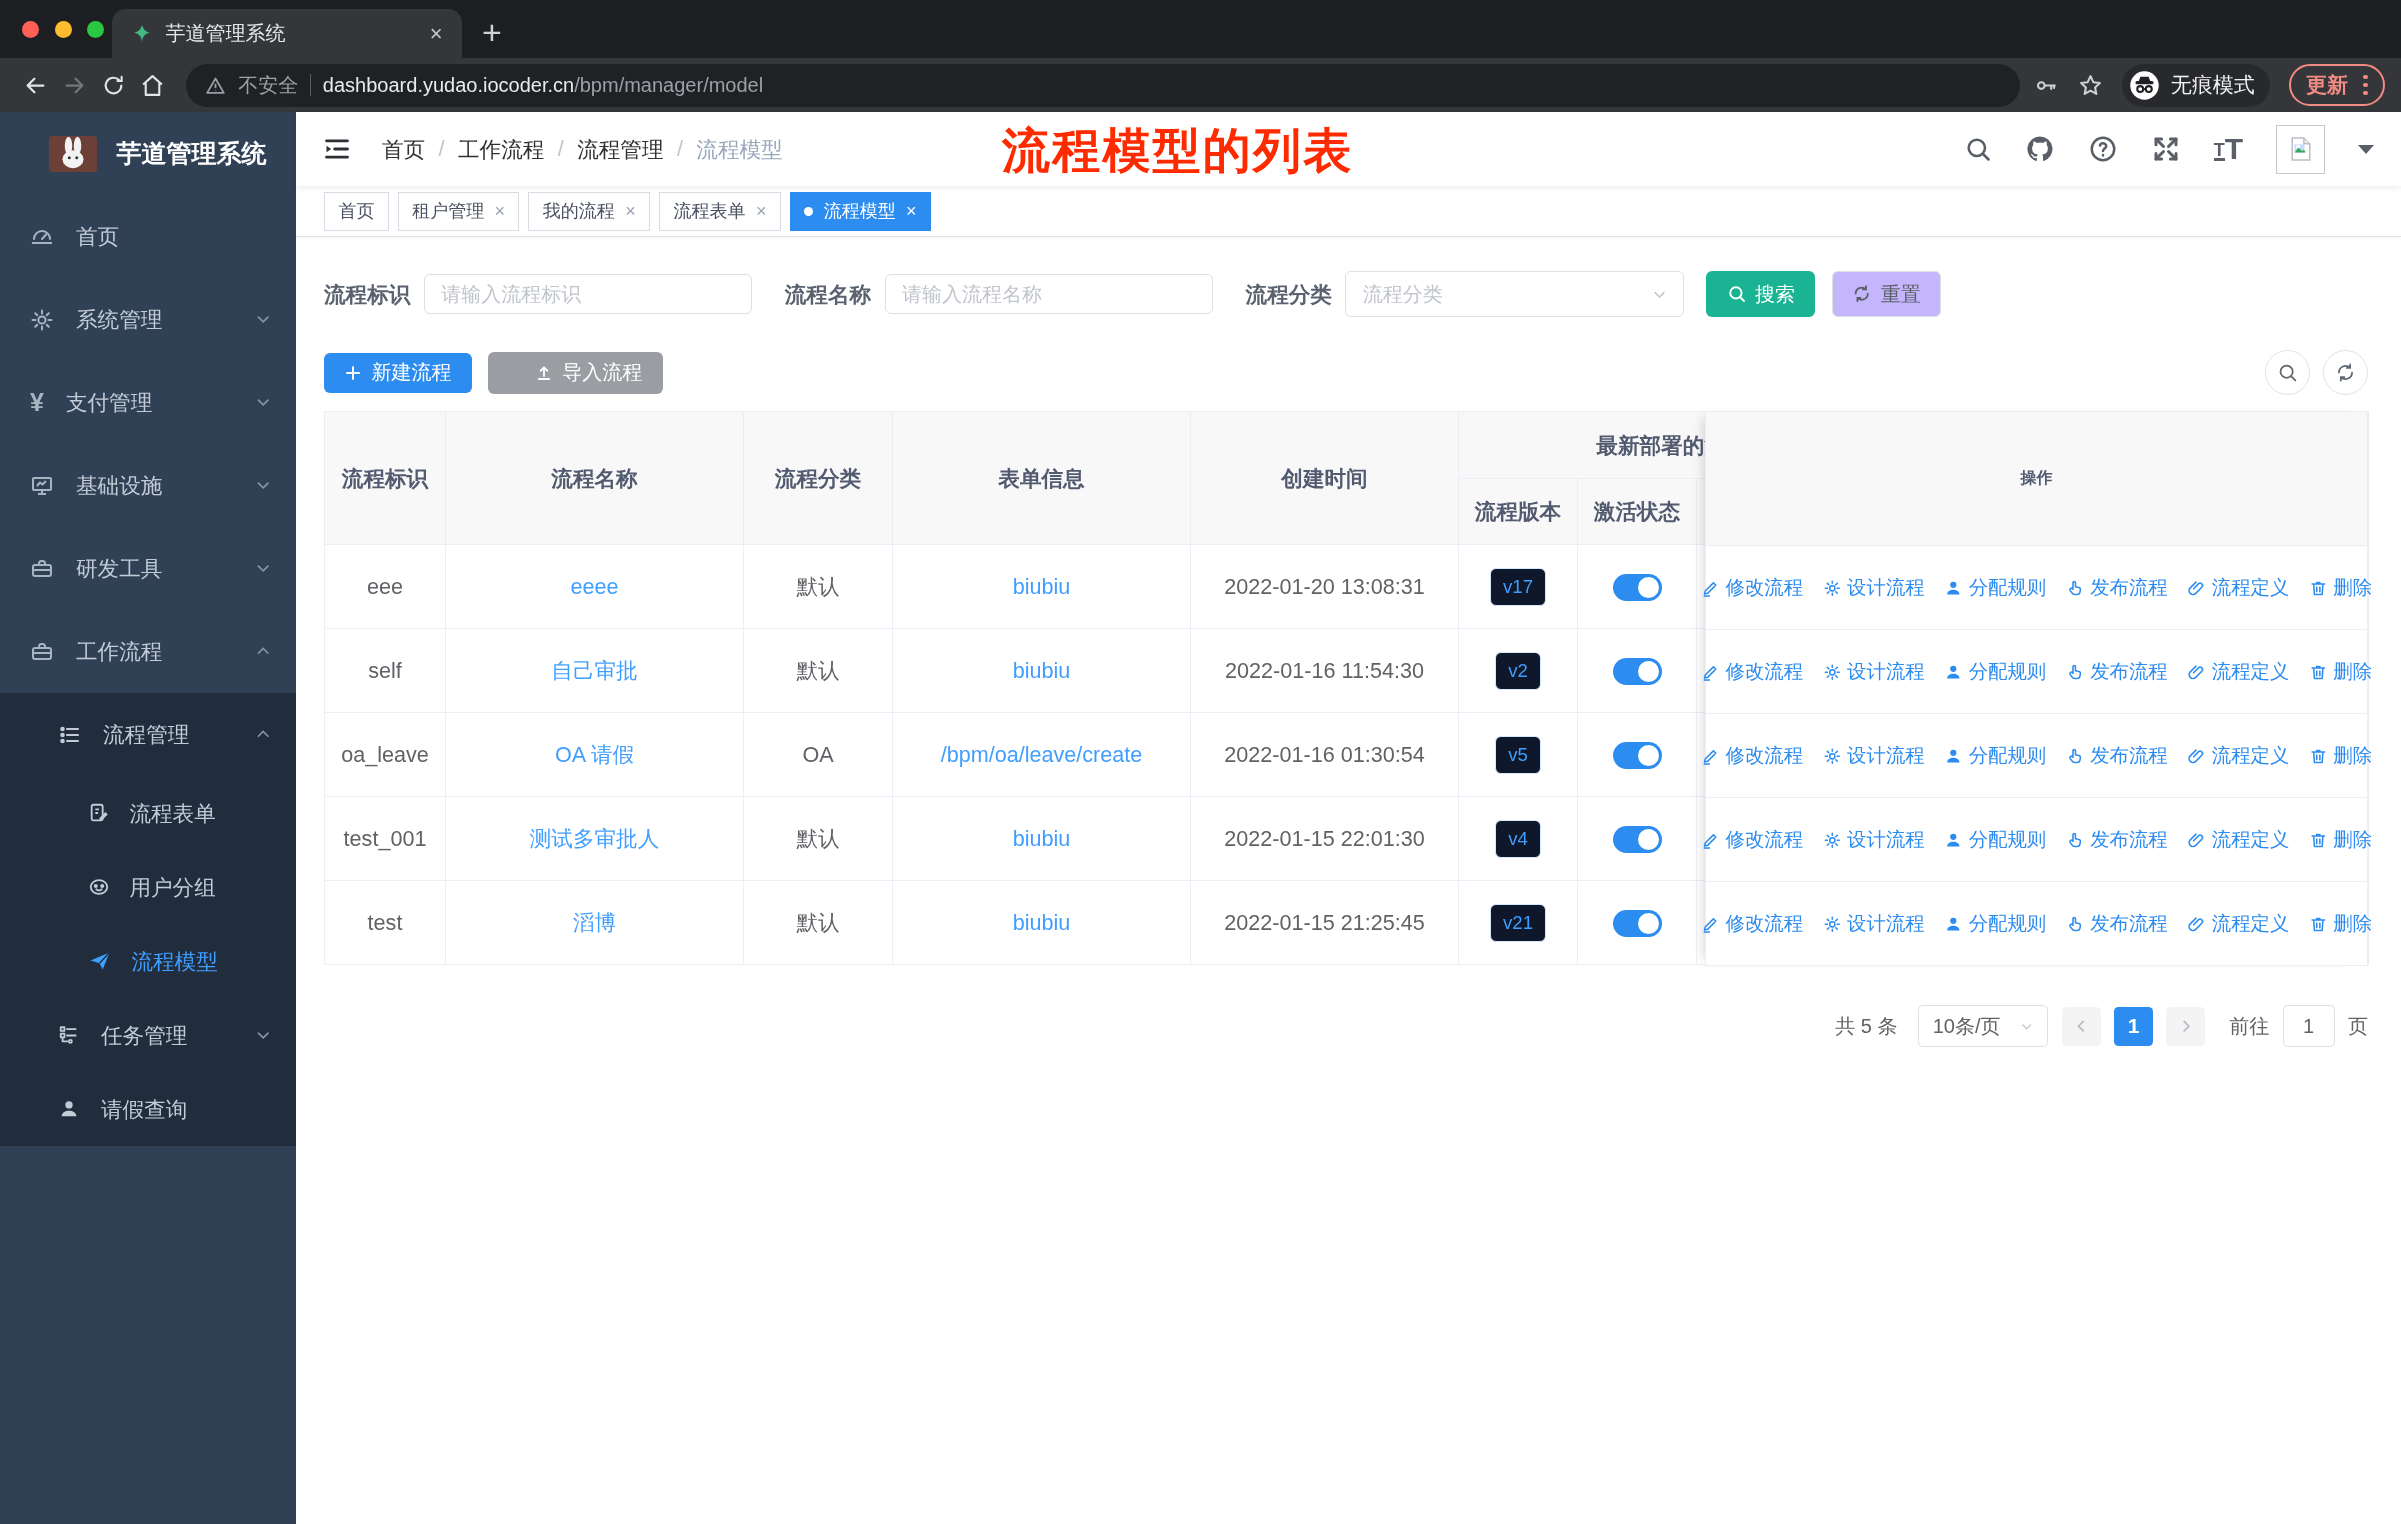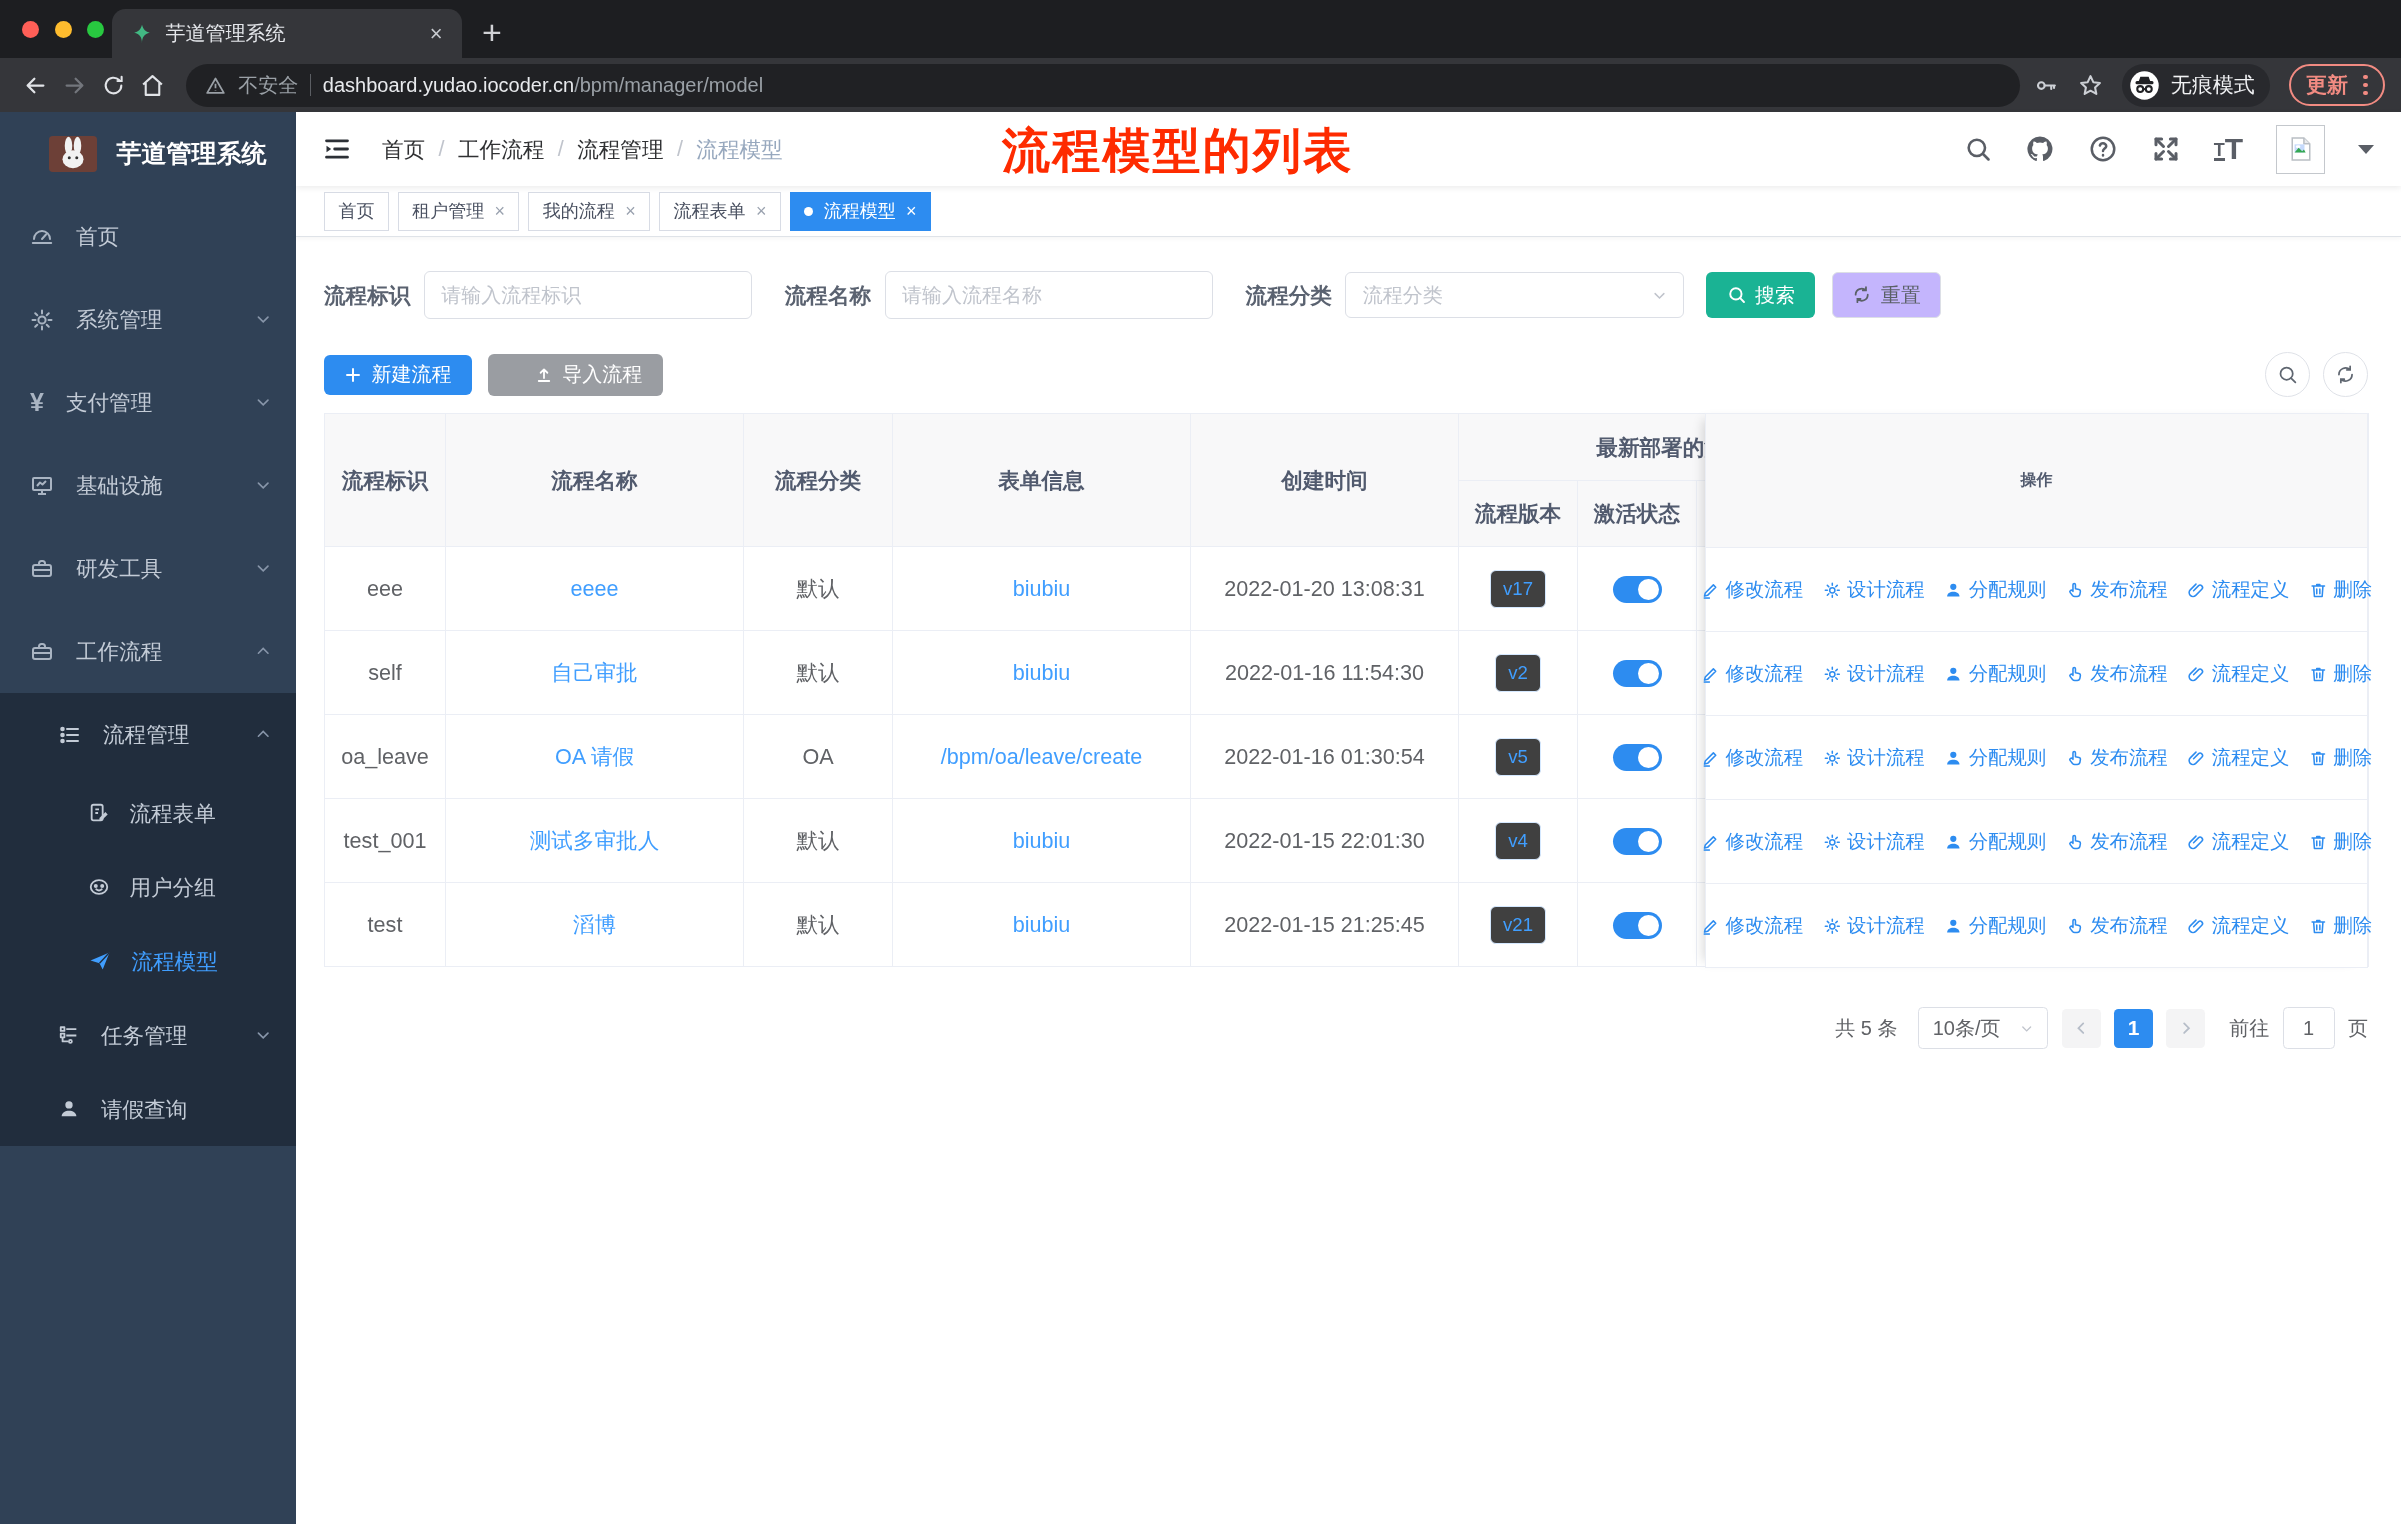--- a/index.html
+++ b/index.html
@@ -78,21 +78,21 @@
     font-size:18px; display:flex; align-items:center; gap:10.4px; padding:0 13.4px; cursor:pointer; }
   .tag .x { color:#9aa2af; font-size:18px; }
   .tag.active { background:#2d8cf0; border-color:#2d8cf0; color:#fff; }
   .tag.active .x { color:#fff; }
   .tag .dot { width:9px; height:9px; border-radius:50%; background:#fff; }
 
   
   .content { flex:1; padding:34px 33px 0 28px; position:relative; }
   .filters { display:flex; align-items:center; }
   .f-label { font-size:21.6px; font-weight:700; color:#5a6270; }
-  .f-input { width:328px; height:48px; border:0.7px solid #dcdfe6; border-radius:6px;
+  .f-input { width:328px; height:40px; border:0.7px solid #dcdfe6; border-radius:6px;
     margin:0 33px 0 13.4px; font-size:20px; color:#606266; padding:0 16.4px; outline:none;
     font-family:inherit; }
   .f-input::placeholder { color:#c0c4cc; }
   .f-select { width:339px; height:46px; border:0.7px solid #dcdfe6; border-radius:6px;
     margin:0 22px 0 13.4px; display:flex; align-items:center; justify-content:space-between;
     padding:0 16.4px; font-size:20px; color:#c0c4cc; }
   .btn { height:46px; border-radius:6px; display:inline-flex; align-items:center;
     gap:9px; padding:0 19.4px; font-size:20px; cursor:pointer; border:0.7px solid transparent; }
   .btn-search { background:#1ab394; color:#fff; }
   .btn-reset { background:#c4b5fd; border-color:#dcdfe6; color:#5a6066; margin-left:16.4px; }
@@ -107,21 +107,21 @@
   .table-wrap { margin-top:16.4px; position:relative; width:2043px; }
   table { border-collapse:collapse; table-layout:fixed; width:2043px; }
   th,td { border:0.7px solid #ebeef5; text-align:center; }
   thead th { background:#f8f8f9; color:#515a6e; font-size:21.6px; font-weight:700; }
   tr.h-top th { height:67px; }
   tr.h-sub th { height:66px; }
   th.group-th { overflow:hidden; white-space:nowrap; }
   tbody td { height:84px; font-size:21.6px; color:#606266; background:#fff;
     overflow:hidden; white-space:nowrap; }
   td a { color:#409eff; text-decoration:none; cursor:pointer; }
-  .vbadge { display:inline-block; padding:7.4px 12px; background:#404040;
+  .vbadge { display:inline-block; padding:7.4px 12px; background:#0f172a;
     border:0.7px solid #d4e8ff; border-radius:6px; color:#409eff; font-size:18.6px; }
   .toggle { display:inline-block; width:49px; height:27px; border-radius:13.4px;
     background:#2d8cf0; position:relative; cursor:pointer; vertical-align:middle; }
   .toggle .knob { position:absolute; right:3px; top:3px; width:21px; height:21px;
     border-radius:50%; background:#fff; }
 
   .ops-col { position:absolute; top:0; left:1381px; width:663px;
     box-shadow:-9px 0 10.4px -7.4px rgba(0,0,0,.15); }
   .ops-head { height:135px; background:#f8f8f9; border:0.7px solid #ebeef5;
     display:grid; place-items:center; font-size:16px; font-weight:700; color:#515a6e; }

